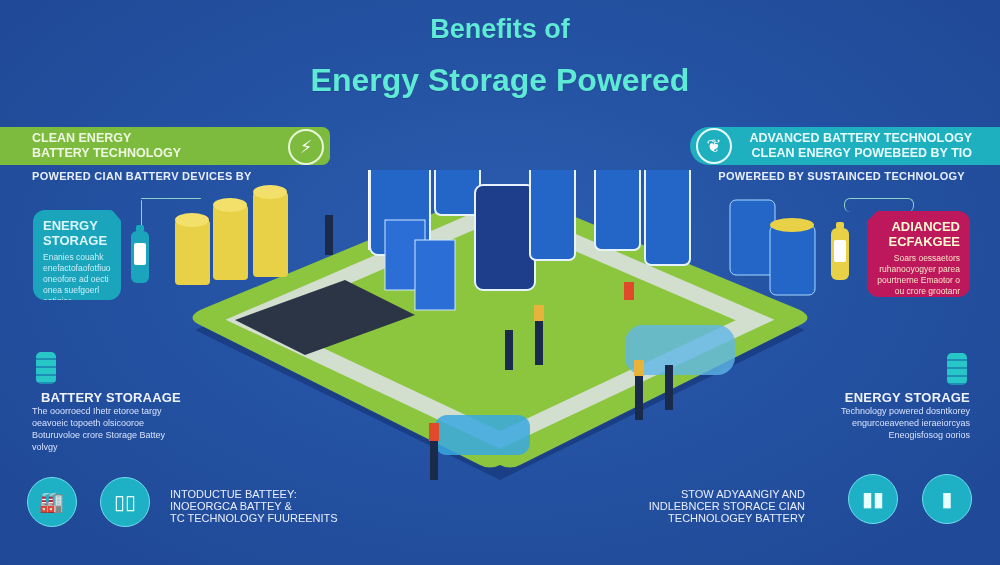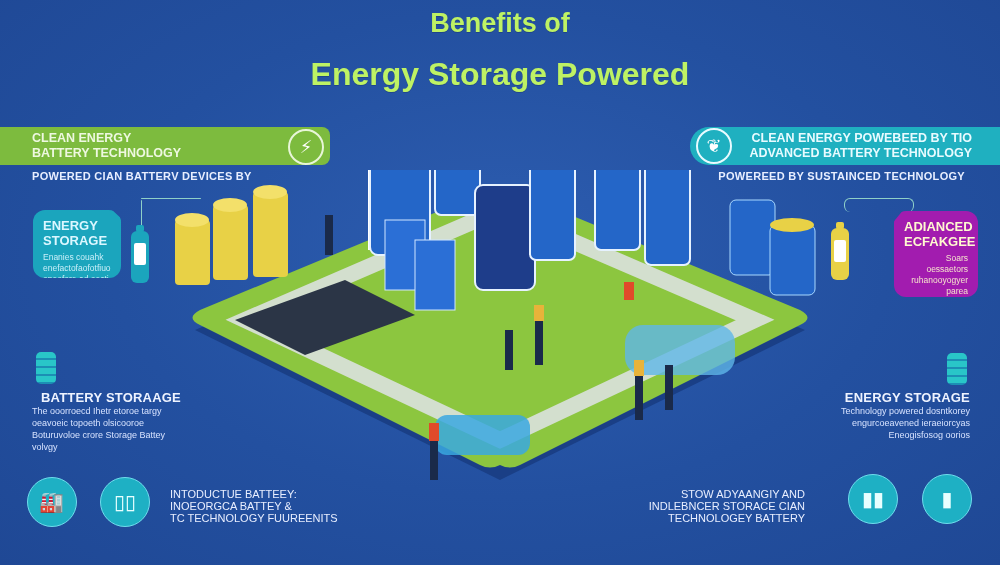--- a/index.html
+++ b/index.html
@@ -8,23 +8,23 @@
     background: #2350a0;
     font-family: "Liberation Sans", "DejaVu Sans", sans-serif;
     color: #fff;
     position: relative;
   }
   .bg-glow {
     position: absolute; inset: 0;
     background: radial-gradient(ellipse at 50% 45%, #2d5db0 0%, #2350a0 55%, #1f4895 100%);
   }
   .title {
-    position: absolute; left: 0; right: 0; top: 8px;
+    position: absolute; left: 0; right: 0; top: 14px;
     text-align: center; font-weight: 700; line-height: 1.18;
-    color: #bef264; text-shadow: 0 1px 0 rgba(0,0,0,0.15);
+    color: #5eead4; text-shadow: 0 1px 0 rgba(0,0,0,0.15);
   }
   .title .l1 { font-size: 27px; display: block; }
   .title .l2 { font-size: 32px; display: block; margin-top: 16px; }
 
   
   .banner-left {
     position: absolute; left: 0; top: 127px; width: 330px; height: 38px;
     background: #7dbb3e; border-radius: 0 8px 8px 0;
     padding: 4px 0 0 32px; font-weight: 700; font-size: 12.5px; line-height: 15px; color: #eef8e0;
   }
@@ -50,27 +50,27 @@
   .subline.left { left: 32px; }
   .subline.right { right: 35px; }
 
   
   .callout {
     position: absolute; border-radius: 12px; padding: 8px 10px;
   }
   .callout .ct { font-weight: 700; font-size: 13px; line-height: 15px; text-transform: uppercase; }
   .callout .cb { font-size: 8.5px; line-height: 11px; margin-top: 4px; opacity: 0.9; }
   .callout-left {
-    left: 33px; top: 210px; width: 88px; height: 68px;
+    left: 33px; top: 210px; width: 88px; height: 90px;
     background: #1ba5bd; color: #dbf7ff;
     clip-path: polygon(0 0, 90% 0, 100% 12%, 100% 100%, 0 100%);
   }
   .callout-right {
-    right: 22px; top: 211px; width: 84px; height: 86px;
-    background: #a21caf; color: #fff9d0;
+    right: 30px; top: 211px; width: 103px; height: 86px;
+    background: #be185d; color: #fff9d0;
     clip-path: polygon(10% 0, 100% 0, 100% 100%, 0 100%, 0 12%);
   }
   .callout-right .ct, .callout-right .cb { text-align: right; }
 
   
   .vial {
     position: absolute; width: 18px; height: 52px; border-radius: 6px;
   }
   .vial::before {
     content: ""; position: absolute; left: 5px; top: -6px; width: 8px; height: 7px; border-radius: 2px; background: inherit;
@@ -126,22 +126,22 @@
 
 <div class="banner-left">
   <div>CLEAN ENERGY</div>
   <div>BATTERY TECHNOLOGY</div>
   <div class="icon-circle">⚡</div>
 </div>
 <div class="subline left">POWERED CIAN BATTERV DEVICES    BY</div>
 
 <div class="banner-right">
   <div class="icon-circle">❦</div>
+  <div>ADVANCED BATTERY TECHNOLOGY</div>
   <div>CLEAN ENERGY POWEBEED BY TIO</div>
-  <div>ADVANCED BATTERY TECHNOLOGY</div>
 </div>
 <div class="subline right">POWEREED BY SUSTAINCED TECHNOLOGY</div>
 
 <div class="wire" style="left:141px; top:200px; width:1px; height:30px; border-width:0 0 0 1.5px;"></div>
 <div class="wire" style="left:141px; top:198px; width:60px; height:1px; border-width:1.5px 0 0 0;"></div>
 <div class="wire" style="left:844px; top:198px; width:70px; height:14px; border-width:1.5px 1.5px 0 1.5px;"></div>
 
 <div class="callout callout-left">
   <div class="ct">ENERGY</div>
   <div class="ct">STORAGE</div>

